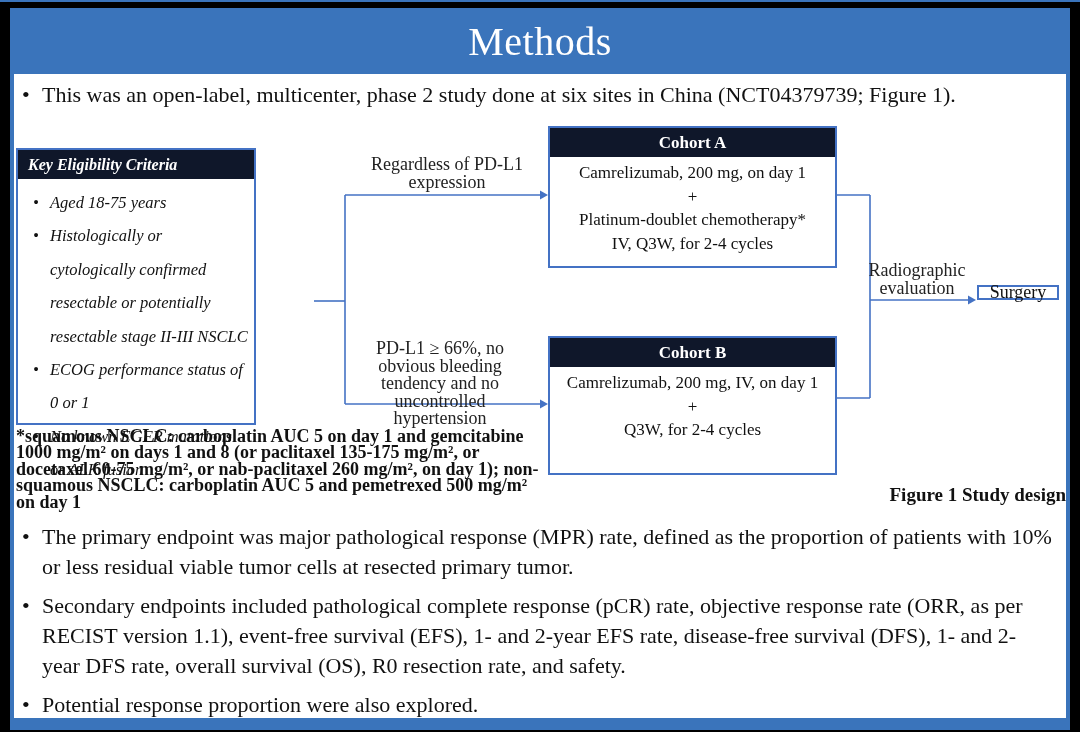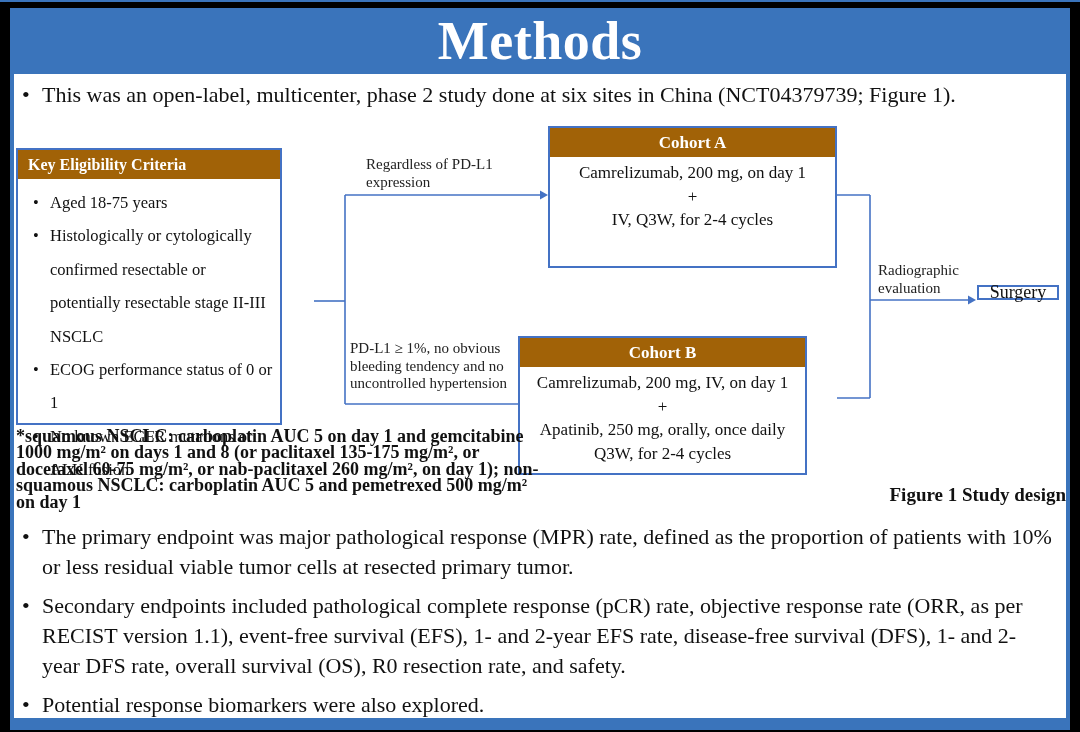--- a/index.html
+++ b/index.html
@@ -1,49 +1,49 @@
 <!DOCTYPE html>
 <html><head>
 <meta charset="utf-8">
 <style>
   html,body{margin:0;padding:0;background:#000;}
   .canvas{position:relative;width:1080px;height:732px;background:#000;overflow:hidden;
           font-family:"Liberation Serif","DejaVu Serif",serif;color:#111;}
   .top-strip{position:absolute;top:0;left:0;right:0;height:2px;background:#3a74bb;}
   .slide{position:absolute;top:8px;left:10px;right:10px;bottom:2px;background:#3a74bb;}
   .banner{position:absolute;top:0;left:0;right:0;height:66px;display:flex;align-items:center;justify-content:center;}
-  .banner h1{margin:0;color:#fff;font-size:54px;font-weight:bold;letter-spacing:0.5px;}
+  .banner h1{margin:0;color:#fff;font-size:40px;font-weight:normal;letter-spacing:0.5px;}
   .content{position:absolute;top:66px;left:4px;right:4px;bottom:12px;background:#fff;overflow:hidden;}
 
   .bullet-row{position:absolute;display:flex;font-size:22px;line-height:30px;}
   .bullet-row .dot{width:20px;flex:0 0 20px;}
   .bullet-row .txt{flex:1;}
 
   
   .dbox{position:absolute;border:2px solid #4472c4;background:#fff;box-sizing:border-box;}
-  .dbox .hdr{background:#a16207;color:#fff;font-weight:bold;height:29px;line-height:29px;box-sizing:border-box;}
-  .elig{left:2px;top:74px;width:266px;height:277px;}
+  .dbox .hdr{background:#0f172a;color:#fff;font-weight:bold;height:29px;line-height:29px;box-sizing:border-box;}
+  .elig{left:2px;top:74px;width:240px;height:277px;font-style:italic;}
   .elig .hdr{font-size:16px;padding-left:10px;}
   .elig ul{list-style:none;margin:7px 0 0 0;padding:0;font-size:16.5px;}
   .elig li{display:flex;line-height:33.4px;}
   .elig li .edot{width:17px;flex:0 0 17px;margin-left:15px;}
   .elig li .etxt{flex:1;padding-right:6px;}
 
   .cohort{width:289px;text-align:center;}
   .cohort .hdr{font-size:17px;}
   .cohort .body{font-size:17px;line-height:23.5px;padding-top:4px;}
   .cohortA{left:534px;top:52px;height:142px;}
-  .cohortB{left:504px;top:262px;height:139px;}
+  .cohortB{left:534px;top:262px;height:139px;}
 
   .surgery{left:963px;top:211px;width:82px;height:15px;display:flex;align-items:center;justify-content:center;font-size:18px;}
 
-  .alabel{position:absolute;text-align:left;font-size:15px;line-height:17.5px;color:#222;}
+  .alabel{position:absolute;text-align:center;font-size:18px;line-height:17.5px;color:#222;}
   .lab-top{left:352px;top:82px;width:162px;}
   .lab-bottom{left:336px;top:266px;width:180px;}
-  .lab-right{left:864px;top:188px;width:114px;}
+  .lab-right{left:846px;top:188px;width:114px;}
 
   .footnote{position:absolute;left:2px;top:354px;width:534px;font-size:18px;line-height:16.4px;font-weight:bold;}
   .caption{position:absolute;left:0;top:410px;width:100%;text-align:right;font-size:19px;font-weight:bold;}
 
   svg.wires{position:absolute;left:0;top:0;pointer-events:none;}
   .b-intro{left:8px;top:6px;width:1036px;}
   .b-primary{left:8px;top:448px;width:1030px;}
   .b-secondary{left:8px;top:517px;width:1030px;}
   .b-biomarkers{left:8px;top:619px;width:1030px;line-height:24px;}
 </style>
@@ -99,55 +99,55 @@
             <span class="etxt">ECOG performance status of 0 or 1</span>
           </li>
           <li>
             <span class="edot">•</span>
             <span class="etxt">No known EGFR mutations or ALK fusion</span>
           </li>
         </ul>
       </div>
 
       <div class="alabel lab-top">Regardless of PD-L1 expression</div>
-      <div class="alabel lab-bottom">PD-L1 ≥ 1%, no obvious bleeding tendency and no uncontrolled hypertension</div>
+      <div class="alabel lab-bottom">PD-L1 ≥ 66%, no obvious bleeding tendency and no uncontrolled hypertension</div>
       <div class="alabel lab-right">Radiographic evaluation</div>
 
       <div class="dbox cohort cohortA">
         <div class="hdr">Cohort A</div>
         <div class="body">
           <div>Camrelizumab, 200 mg, on day 1</div>
           <div>+</div>
+          <div>Platinum-doublet chemotherapy*</div>
           <div>IV, Q3W, for 2-4 cycles</div>
         </div>
       </div>
 
       <div class="dbox cohort cohortB">
         <div class="hdr">Cohort B</div>
         <div class="body">
           <div>Camrelizumab, 200 mg, IV, on day 1</div>
           <div>+</div>
-          <div>Apatinib, 250 mg, orally, once daily</div>
           <div>Q3W, for 2-4 cycles</div>
         </div>
       </div>
 
       <div class="dbox surgery">Surgery</div>
 
       <div class="footnote">*squamous NSCLC: carboplatin AUC 5 on day 1 and gemcitabine 1000 mg/m² on days 1 and 8 (or paclitaxel 135-175 mg/m², or docetaxel 60-75 mg/m², or nab-paclitaxel 260 mg/m², on day 1); non-squamous NSCLC: carboplatin AUC 5 and pemetrexed 500 mg/m² on day 1</div>
       <div class="caption">Figure 1 Study design</div>
 
       <div class="bullet-row b-primary">
         <span class="dot">•</span>
         <span class="txt">The primary endpoint was major pathological response (MPR) rate, defined as the proportion of patients with 10% or less residual viable tumor cells at resected primary tumor.</span>
       </div>
       <div class="bullet-row b-secondary">
         <span class="dot">•</span>
         <span class="txt">Secondary endpoints included pathological complete response (pCR) rate, objective response rate (ORR, as per RECIST version 1.1), event-free survival (EFS), 1- and 2-year EFS rate, disease-free survival (DFS), 1- and 2-year DFS rate, overall survival (OS), R0 resection rate, and safety.</span>
       </div>
       <div class="bullet-row b-biomarkers">
         <span class="dot">•</span>
-        <span class="txt">Potential response biomarkers were also explored.</span>
+        <span class="txt">Potential response proportion were also explored.</span>
       </div>
 
     </div>
   </div>
 </div>
 
 </body></html>

